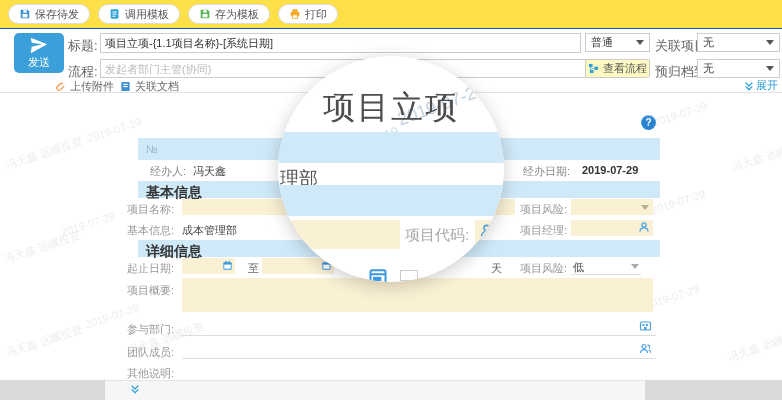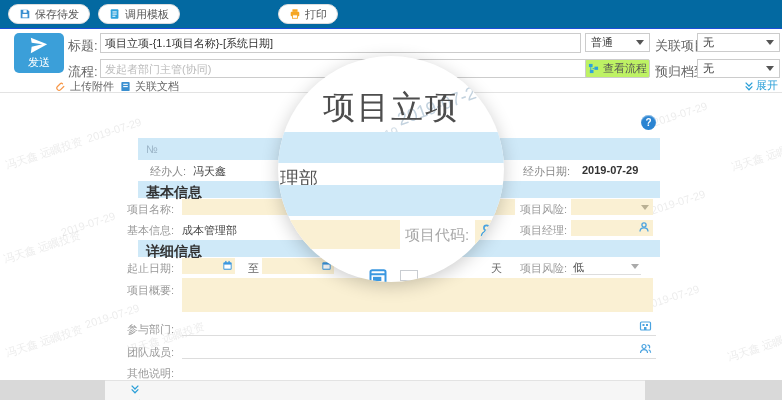--- a/index.html
+++ b/index.html
@@ -1,35 +1,35 @@
 <!DOCTYPE html>
 <html><head>
 <meta charset="utf-8">
 <style>
   html,body{margin:0;padding:0;background:#fff;}
   #app{position:relative;width:782px;height:400px;overflow:hidden;background:#fff;
        font-family:"Liberation Sans","DejaVu Sans",sans-serif;}
   .abs{position:absolute;}
   .nowrap{white-space:nowrap;text-align:center;}
   
-  .toolbar{left:0;top:0;width:782px;height:28px;background:#0369a1;border-bottom:1px solid #1d4ed8;}
+  .toolbar{left:0;top:0;width:782px;height:28px;background:#fde047;border-bottom:1px solid #1d4ed8;}
   .tbtn{position:absolute;top:4px;height:20px;border:1px solid #ddd;border-radius:11px;background:#fff;
         display:flex;align-items:center;gap:4px;padding:0 10px;font-size:11px;color:#555;cursor:pointer;box-sizing:border-box;}
   
   .header{left:0;top:29px;width:782px;height:63px;background:#fff;border-bottom:1px solid #e3e3e3;}
   .send{left:14px;top:33px;width:50px;height:40px;background:#3b9fd9;border-radius:5px;color:#fff;
         display:flex;flex-direction:column;align-items:center;justify-content:center;font-size:11px;cursor:pointer;}
   .flbl{font-size:13px;color:#666;}
   .inp{border:1px solid #ccc;font-size:11px;color:#333;padding:0 4px;box-sizing:border-box;background:#fff;}
   .inp::placeholder{color:#bbb;}
   .sel{border:1px solid #ccc;background:#fff;font-size:11px;color:#444;display:flex;align-items:center;
        padding:0 5px;box-sizing:border-box;cursor:pointer;}
   .arr{width:0;height:0;border-left:4px solid transparent;border-right:4px solid transparent;
        border-top:5px solid #555;margin-left:auto;}
-  .wbtn{border:1px solid #ccc;background:#bef264;border-radius:2px;font-size:11px;color:#555;
+  .wbtn{border:1px solid #ccc;background:#fef9c3;border-radius:2px;font-size:11px;color:#555;
         display:flex;align-items:center;gap:4px;justify-content:center;box-sizing:border-box;cursor:pointer;}
   .link{font-size:11px;color:#2b9fd8;display:flex;align-items:center;gap:2px;cursor:pointer;}
   .attach{font-size:11px;color:#666;display:flex;align-items:center;gap:4px;cursor:pointer;}
   
   .band{left:138px;width:522px;background:#cfe9f8;}
   .bandtxt{font-size:14px;font-weight:bold;color:#333;}
   .lbl{font-size:11px;color:#999;text-align:right;}
   .val{font-size:11px;color:#444;}
   .beige{background:#faf0d3;box-sizing:border-box;}
   .uline{border-bottom:1px solid #ddd;}
@@ -85,20 +85,30 @@
       <span>
         <svg width="12" height="12" viewBox="0 0 14 14">
             <rect x="2" y="1.5" width="9" height="11" rx="1" fill="#2fa3dc"></rect>
             <rect x="4" y="4" width="5" height="1.2" fill="#fff"></rect>
             <rect x="4" y="6.5" width="5" height="1.2" fill="#fff"></rect>
             <rect x="4" y="9" width="3.5" height="1.2" fill="#fff"></rect>
           </svg>
       </span>
       <span>调用模板</span>
     </div>
+    <div class="tbtn" style="left:188px">
+      <span>
+        <svg width="12" height="12" viewBox="0 0 14 14">
+            <path d="M2 2h8l2 2v8H2z" fill="#52b54b"></path>
+            <rect x="4" y="7" width="6" height="4" fill="#fff"></rect>
+            <rect x="5" y="2.5" width="4" height="3" fill="#fff"></rect>
+          </svg>
+      </span>
+      <span>存为模板</span>
+    </div>
     <div class="tbtn" style="left:278px">
       <span>
         <svg width="12" height="12" viewBox="0 0 14 14">
             <rect x="4" y="1.5" width="6" height="3" fill="#f5a623"></rect>
             <rect x="2" y="4.5" width="10" height="5" rx="1" fill="#f5a623"></rect>
             <rect x="4" y="8" width="6" height="4" fill="#fff" stroke="#f5a623" stroke-width="1"></rect>
           </svg>
       </span>
       <span>打印</span>
     </div>

